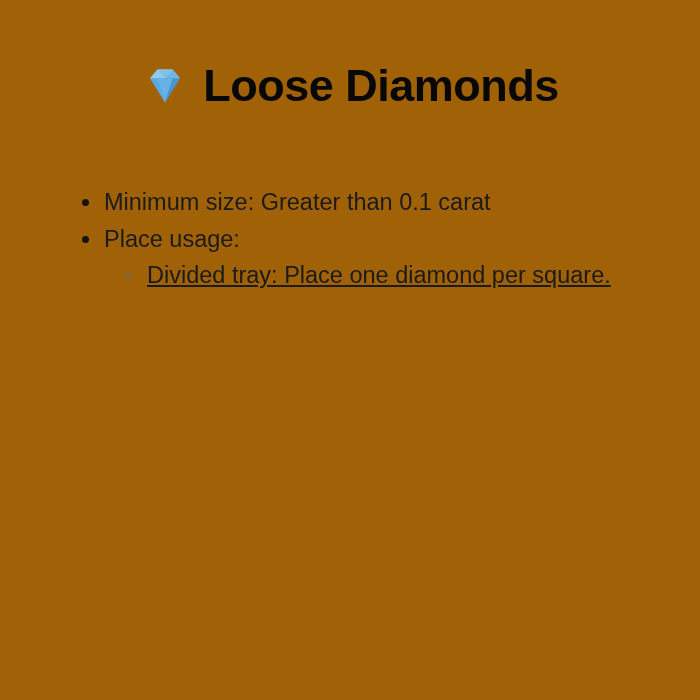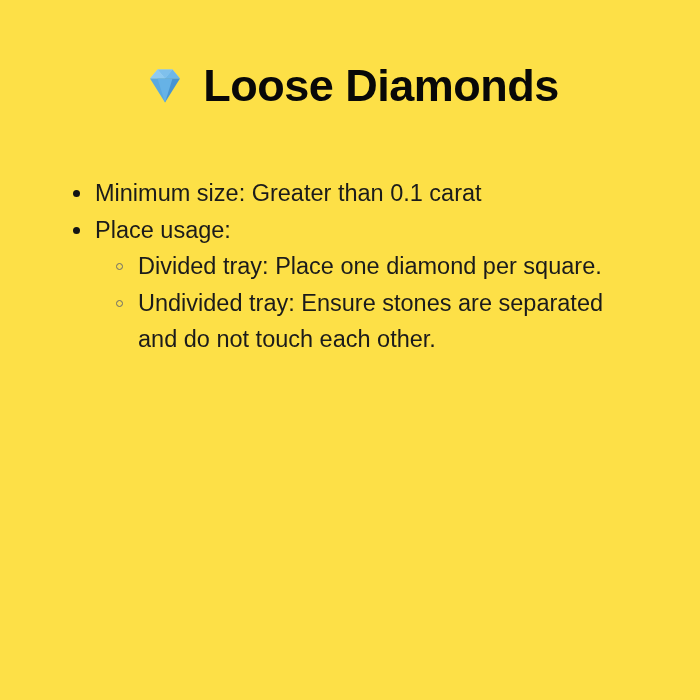--- a/index.html
+++ b/index.html
@@ -11,21 +11,21 @@
     height: 700px;
     background: #ffffff;
     font-family: "Liberation Sans", sans-serif;
     overflow: hidden;
   }
 
   .slide {
     position: relative;
     width: 700px;
     height: 700px;
-    background: #fde047;
+    background: #a16207;
     box-sizing: border-box;
   }
 
   
   .heading-row {
     position: absolute;
     left: 0;
     top: 62px;
     width: 700px;
     display: flex;
@@ -53,21 +53,21 @@
   
   .content {
     position: absolute;
     left: 58px;
     top: 168px;
     width: 584px;
   }
 
   ul.lvl1 {
     list-style: none;
-    margin: 7px;
+    margin: 16px;
     padding: 0;
   }
 
   ul.lvl1 > li {
     position: relative;
     padding-left: 30px;
     font-size: 23.5px;
     line-height: 36.5px;
     color: #1b1b1b;
     margin: 0;
@@ -89,20 +89,21 @@
     padding: 0;
   }
 
   ul.lvl2 > li {
     position: relative;
     padding-left: 29px;
     margin-left: 14px;
     font-size: 23.5px;
     line-height: 36.5px;
     color: #1b1b1b;
+    text-decoration: underline;
   }
 
   ul.lvl2 > li > .bullet-ring {
     position: absolute;
     left: 7px;
     top: 15px;
     width: 7px;
     height: 7px;
     border-radius: 50%;
     border: 1.4px solid #6b6b6b;
@@ -144,24 +145,20 @@
 
       <li>
         <span class="bullet-dot"></span>
         <span class="li-text">Place usage:</span>
 
         <ul class="lvl2">
           <li>
             <span class="bullet-ring"></span>
             <span class="li-text">Divided tray: Place one diamond per square.</span>
           </li>
-          <li>
-            <span class="bullet-ring"></span>
-            <span class="li-text">Undivided tray: Ensure stones are separated and do not touch each other.</span>
-          </li>
         </ul>
       </li>
 
 
     </ul>
   </div>
 
 </div>
 
 </body></html>

